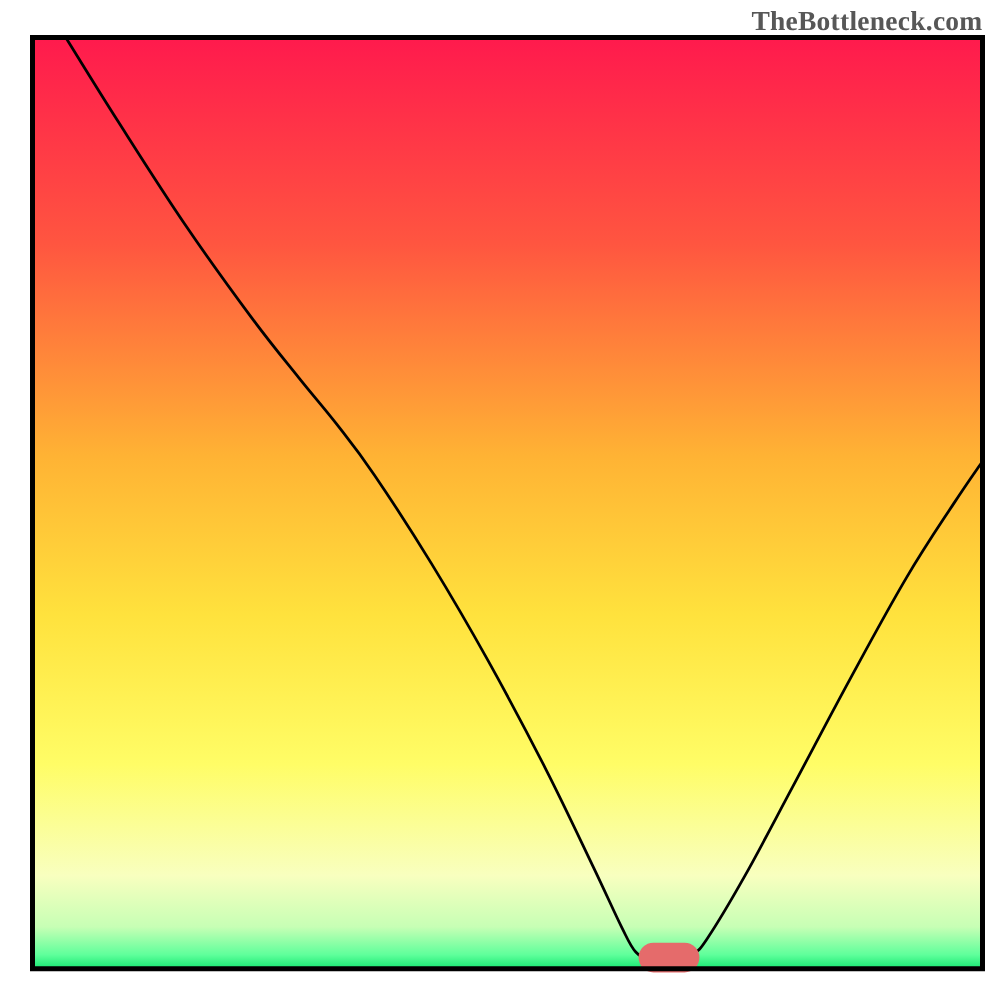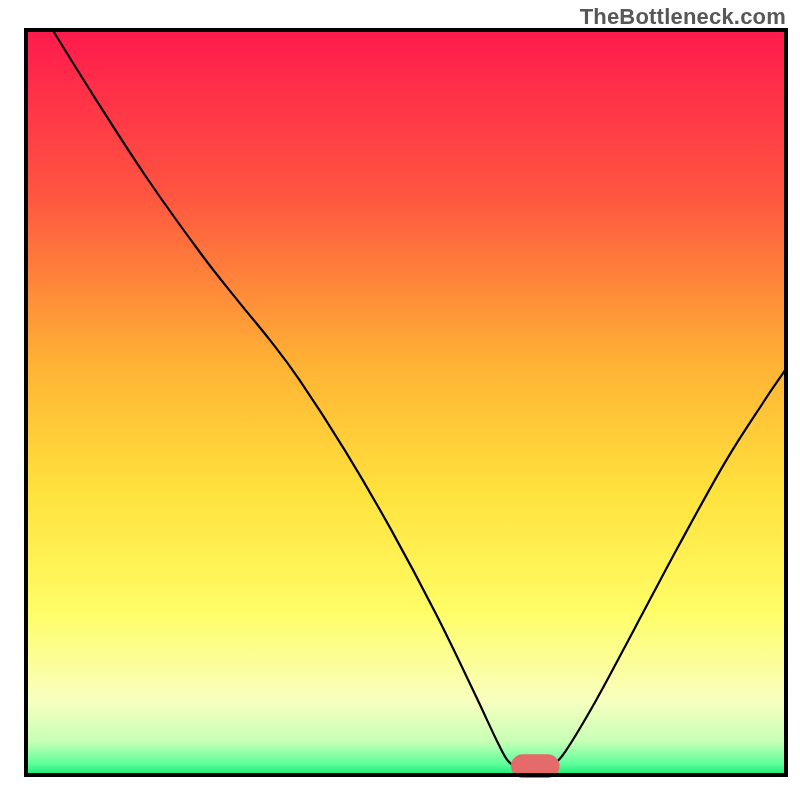--- a/index.html
+++ b/index.html
@@ -16,21 +16,21 @@
     width: 800px;
     height: 800px;
   }
   .watermark {
     position: absolute;
     top: 4px;
     right: 14px;
     font-size: 22px;
     font-weight: 600;
     color: #575757;
-    font-family: Liberation Sans, sans-serif;
+    font-family: Liberation Serif, serif;
     letter-spacing: 0.2px;
   }
   svg {
     display: block;
   }
 </style>
 </head>
 <body>
 <div class="container">
 

